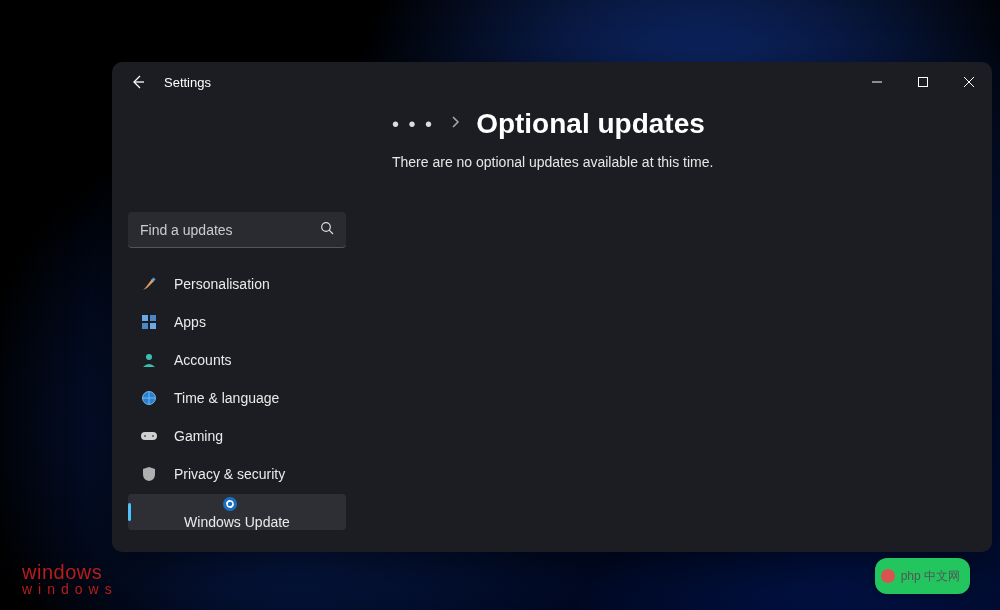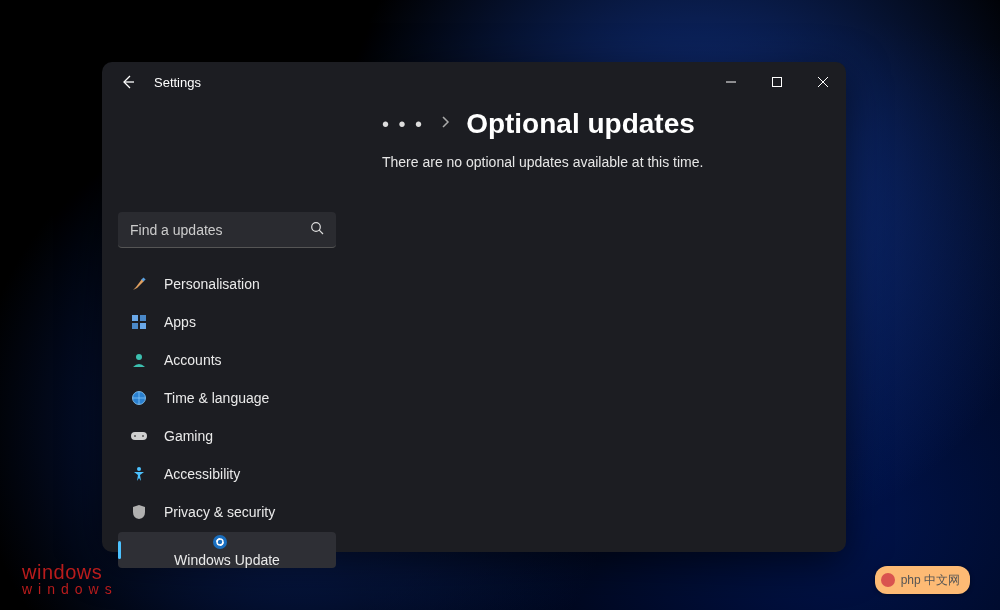--- a/index.html
+++ b/index.html
@@ -8,23 +8,23 @@
     background:
       radial-gradient(circle at 30% 70%, rgba(10,40,120,0.9), rgba(0,0,0,0) 40%),
       radial-gradient(circle at 70% 30%, rgba(20,60,160,0.9), rgba(0,0,0,0) 45%),
       radial-gradient(circle at 85% 85%, rgba(0,20,80,0.9), #000 50%),
       linear-gradient(135deg, #06142e, #0a1f5c 40%, #1030a0 55%, #061136 80%, #000);
     position: relative;
   }
   
   .win {
     position: absolute;
-    left: 102px;
+    left: 112px;
     top: 62px;
-    width: 744px;
+    width: 880px;
     height: 490px;
     background: #1c1d22;
     border-radius: 10px;
     box-shadow: 0 10px 40px rgba(0,0,0,0.6);
     color: #fff;
     display: flex;
     flex-direction: column;
   }
   .titlebar {
     height: 40px;
@@ -78,21 +78,21 @@
   .help { margin-top: 54px; display:flex; align-items:center; gap: 12px; }
   .help .label { color:#4cc2ff; font-size: 14px; }
   .wm-logo {
     position:absolute; left: 22px; bottom: 14px; color:#b91c1c; font-size: 20px; line-height: 0.9;
     font-weight: 300; letter-spacing: 0.5px;
   }
   .wm-logo .l1 { display:block; }
   .wm-logo .l2 { display:block; font-size: 14px; letter-spacing: 6px; margin-top: 2px; }
   .php-badge {
     position:absolute; right: 30px; bottom: 16px;
-    background:#fdba74; color:#555; border-radius: 12px; height: 28px;
+    background:#22c55e; color:#555; border-radius: 12px; height: 36px;
     display:flex; align-items:center; padding: 0 10px 0 6px; gap:6px;
     font-size: 12px; box-shadow: 0 1px 4px rgba(0,0,0,0.4);
   }
   .php-dot { width: 14px; height: 14px; border-radius: 50%; background:#d9534f; display:inline-block; }
 </style>
 </head>
 <body>
 
 <div class="win">
   <div class="titlebar">
@@ -179,29 +179,20 @@
             <svg width="18" height="14" viewBox="0 0 18 14">
                 <rect x="1" y="3" width="16" height="8" rx="4" fill="#d0d0d0"></rect>
                 <circle cx="5" cy="7" r="1" fill="#555"></circle>
                 <circle cx="13" cy="7" r="1" fill="#555"></circle>
               </svg>
           </span>
           <span>Gaming</span>
         </div>
         <div class="nav-item">
           <span class="icon">
-            <svg width="16" height="16" viewBox="0 0 16 16">
-                <circle cx="8" cy="3" r="2" fill="#4cc2ff"></circle>
-                <path d="M3 6 L13 6 L9 9 L10 15 L8 12 L6 15 L7 9 Z" fill="#4cc2ff"></path>
-              </svg>
-          </span>
-          <span>Accessibility</span>
-        </div>
-        <div class="nav-item">
-          <span class="icon">
             <svg width="14" height="16" viewBox="0 0 14 16">
                 <path d="M7 1 L13 3 V8 Q13 14 7 15 Q1 14 1 8 V3 Z" fill="#b0b0b0"></path>
               </svg>
           </span>
           <span>Privacy &amp; security</span>
         </div>
         <div class="nav-item selected">
           <span class="icon">
             <svg width="16" height="16" viewBox="0 0 16 16">
                 <circle cx="8" cy="8" r="7" fill="#1a6fc0"></circle>

